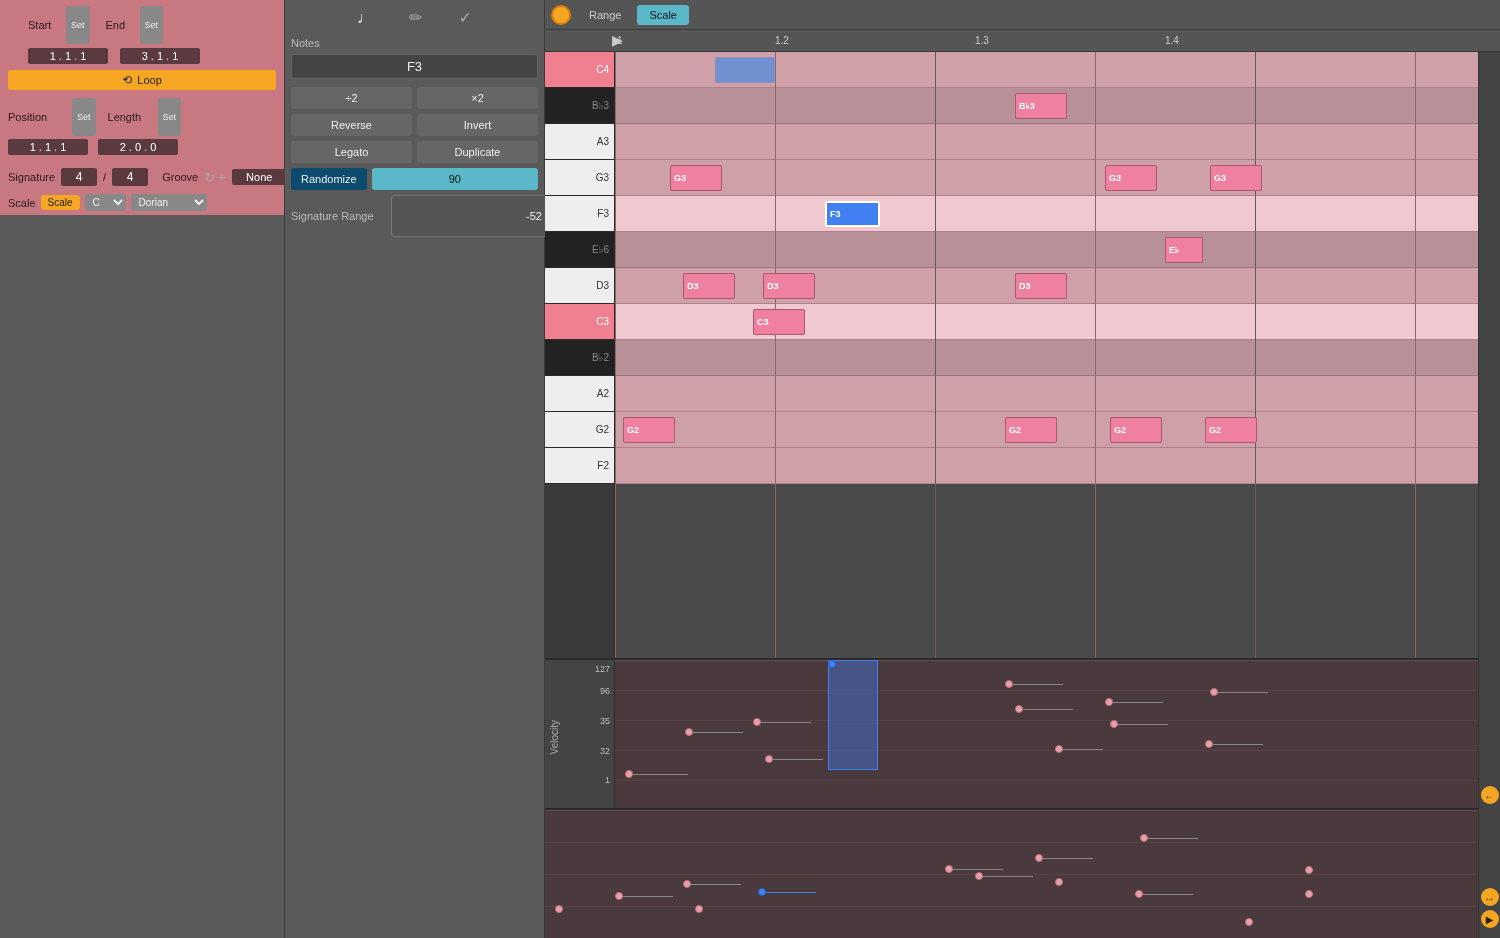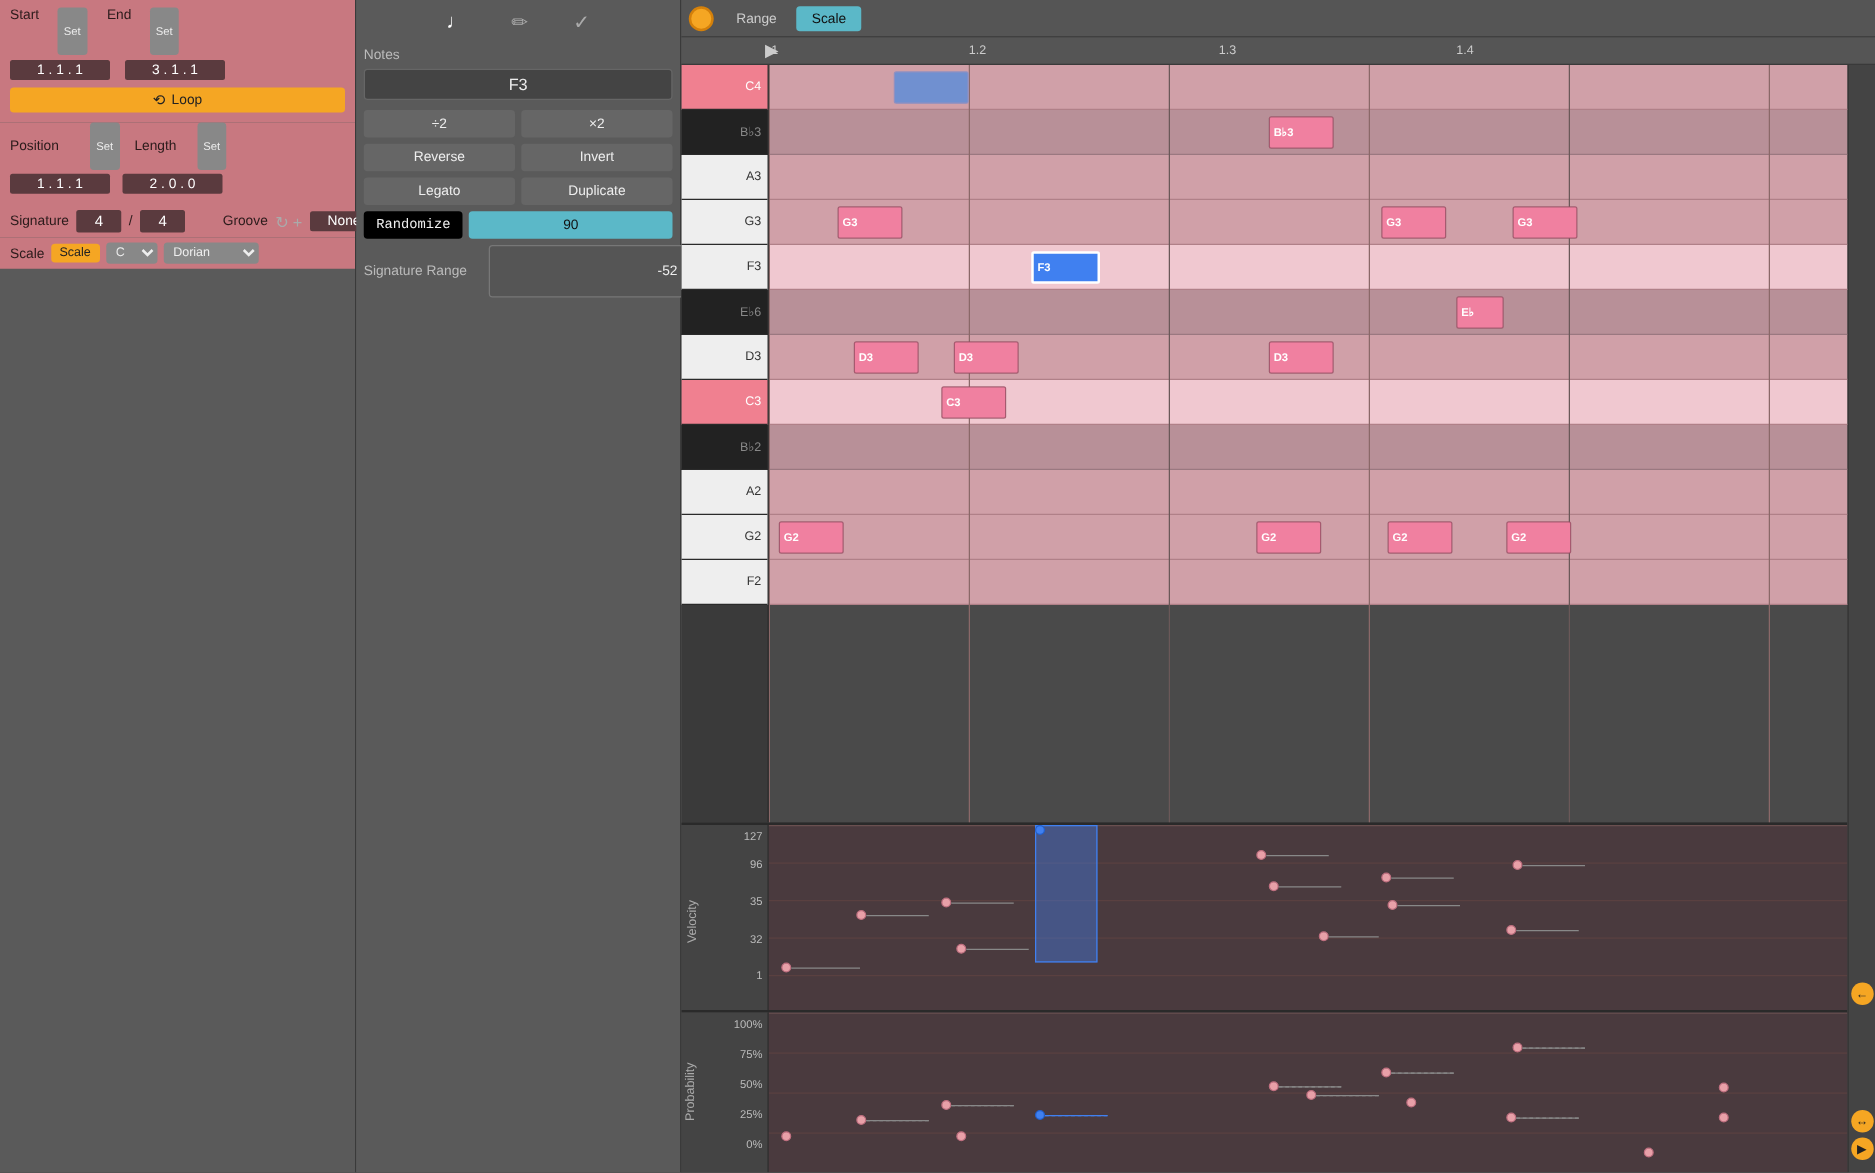--- a/index.html
+++ b/index.html
@@ -10,21 +10,21 @@
     
     .left-panel { width: 285px; min-width: 285px; background: #5a5a5a; border-right: 1px solid #3a3a3a; display: flex; flex-direction: column; }
 
     .clip-header { background: #e8a0a8; padding: 5px 8px; display: flex; align-items: center; gap: 6px; }
     .clip-header .traffic-lights { display: flex; gap: 4px; }
     .traffic-light { width: 13px; height: 13px; border-radius: 50%; }
     .tl-red { background: #e8473f; }
     .tl-yellow { background: #f5a623; }
 
     .clip-body { background: #c87880; padding: 6px 8px; }
-    .clip-row { display: flex; margin-bottom: 4px; gap: 6px; }
+    .clip-row { display: flex; align-items: center; margin-bottom: 4px; gap: 6px; margin-left: 20px; }
     .set-btn { background: #888; border: none; border-radius: 3px; color: #eee; font-size: 9px; padding: 14px 5px; cursor: pointer; }
     .clip-input { background: #5a3a3e; border: none; color: #fff; border-radius: 2px; padding: 2px 5px; font-size: 11px; width: 80px; text-align: center; }
     .loop-btn { background: #f5a623; border: none; border-radius: 3px; color: #222; font-size: 11px; padding: 3px 0; width: 100%; cursor: pointer; display: flex; align-items: center; justify-content: center; gap: 5px; }
 
     .clip-fields { background: #c87880; padding: 0 8px 6px; }
     .field-row { display: flex; align-items: center; gap: 4px; margin-bottom: 3px; }
     .field-input { background: #5a3a3e; border: none; color: #fff; border-radius: 2px; padding: 2px 5px; font-size: 11px; width: 80px; text-align: center; }
 
     .sig-groove-row { display: flex; align-items: center; gap: 6px; padding: 4px 8px; background: #c87880; }
     .sig-box { background: #5a3a3e; border: none; color: #fff; border-radius: 2px; padding: 2px 6px; font-size: 12px; width: 36px; text-align: center; }
@@ -43,21 +43,21 @@
     .mid-tab { background: none; border: none; color: #aaa; font-size: 16px; cursor: pointer; padding: 2px 8px; }
     .mid-tab.active { color: #fff; }
 
     .notes-label { color: #bbb; font-size: 11px; margin-bottom: 5px; }
     .notes-display { background: #444; border-radius: 3px; color: #eee; text-align: center; padding: 4px; margin-bottom: 8px; font-size: 13px; border: 1px solid #666; }
 
     .notes-btn-row { display: flex; gap: 5px; margin-bottom: 5px; }
     .notes-btn { background: #666; border: none; border-radius: 3px; color: #eee; font-size: 11px; padding: 5px 0; flex: 1; cursor: pointer; }
 
     .randomize-row { display: flex; gap: 5px; margin-bottom: 5px; align-items: center; }
-    .randomize-btn { background: #000000; border: none; border-radius: 3px; color: #eee; font-size: 11px; padding: 5px 10px; cursor: pointer; font-family: Liberation Mono, monospace; }
+    .randomize-btn { background: #0c4a6e; border: none; border-radius: 3px; color: #eee; font-size: 11px; padding: 5px 10px; cursor: pointer; }
     .randomize-val { background: #5bb8c8; border: none; border-radius: 3px; color: #111; font-size: 11px; padding: 5px 0; flex: 1; text-align: center; }
 
     .vel-range-row { display: flex; align-items: center; gap: 5px; margin-bottom: 5px; }
     .vel-label { color: #bbb; font-size: 11px; min-width: 95px; }
     .vel-input { background: #555; border: 1px solid #777; border-radius: 3px; color: #eee; font-size: 11px; padding: 14px 8px; flex: 1; text-align: right; }
     .vel-arrow { color: #5bb8c8; font-size: 14px; }
 
     
     .right-panel { flex: 1; display: flex; flex-direction: column; background: #4a4a4a; overflow: hidden; }
 
@@ -115,21 +115,21 @@
         <input class="field-input" value="1 . 1 . 1" style="">
         <input class="field-input" value="2 . 0 . 0" style="margin-left: 6px;">
       </div>
     </div>
 
     <div class="sig-groove-row">
       <span style="color:#2a1a1a;font-size:11px;">Signature</span>
       <input class="sig-box" value="4" style="">
       <span class="sig-slash">/</span>
       <input class="sig-box" value="4" style="">
-      <span style="color:#2a1a1a;font-size:11px;margin-left:24px;">Groove</span>
+      <span style="color:#2a1a1a;font-size:11px;margin-left:8px;">Groove</span>
       <div class="groove-icons">
         <button class="groove-icon-btn">↻</button>
         <button class="groove-icon-btn">+</button>
       </div>
       <input class="groove-input" value="None" style="">
     </div>
 
     <div class="scale-row">
       <span style="color:#2a1a1a;font-size:11px;">Scale</span>
       <button class="scale-toggle">Scale</button>
@@ -343,28 +343,20 @@
 
             <div style="position:absolute;left:595px;top:28px;width:8px;height:8px;border-radius:50%;background:#e8a0a8;border:1px solid #c07080;"></div>
             <div style="position:absolute;left:603px;top:32px;width:50px;height:1px;background:#888;"></div>
 
             <div style="position:absolute;left:590px;top:80px;width:8px;height:8px;border-radius:50%;background:#e8a0a8;border:1px solid #c07080;"></div>
             <div style="position:absolute;left:598px;top:84px;width:50px;height:1px;background:#888;"></div>
           </div>
         </div>
 
         <div style="height:130px;border-top:2px solid #2a2a2a;display:flex;background:#3a3a3a;">
-          <div style="width:70px;background:#444;display:flex;flex-direction:column;padding-top:4px;border-right:1px solid #2a2a2a;position:relative;">
-            <span style="color:#bbb;font-size:9px;position:absolute;right:4px;top:4px;">100%</span>
-            <span style="color:#bbb;font-size:9px;position:absolute;right:4px;top:28px;">75%</span>
-            <span style="color:#bbb;font-size:9px;position:absolute;right:4px;top:52px;">50%</span>
-            <span style="color:#bbb;font-size:9px;position:absolute;right:4px;top:76px;">25%</span>
-            <span style="color:#bbb;font-size:9px;position:absolute;right:4px;top:100px;">0%</span>
-            <span style="position:absolute;left:2px;top:40px;color:#aaa;font-size:10px;writing-mode:vertical-rl;transform:rotate(180deg);">Probability</span>
-          </div>
           <div style="flex:1;position:relative;background:#4a3a3e;overflow:hidden;">
 
             <div style="position:absolute;top:0;left:0;right:0;height:1px;background:#6a5050;"></div>
             <div style="position:absolute;top:32px;left:0;right:0;height:1px;background:#5a4040;"></div>
             <div style="position:absolute;top:64px;left:0;right:0;height:1px;background:#5a4040;"></div>
             <div style="position:absolute;top:96px;left:0;right:0;height:1px;background:#5a4040;"></div>
 
             <div style="position:absolute;left:10px;top:95px;width:8px;height:8px;border-radius:50%;background:#e8a0a8;border:1px solid #c07080;"></div>
 
             <div style="position:absolute;left:70px;top:82px;width:8px;height:8px;border-radius:50%;background:#e8a0a8;border:1px solid #c07080;"></div>

